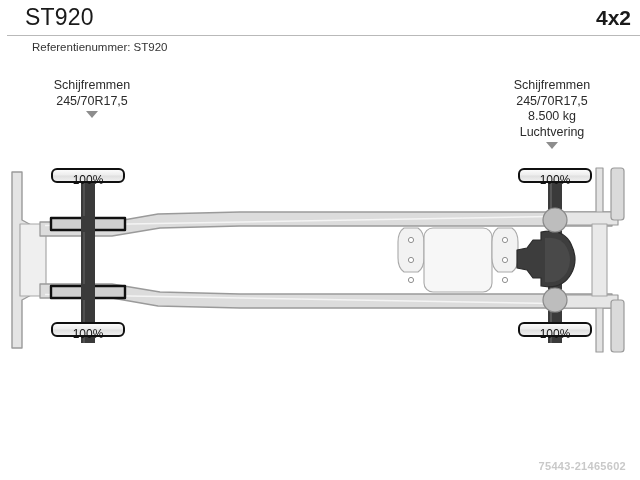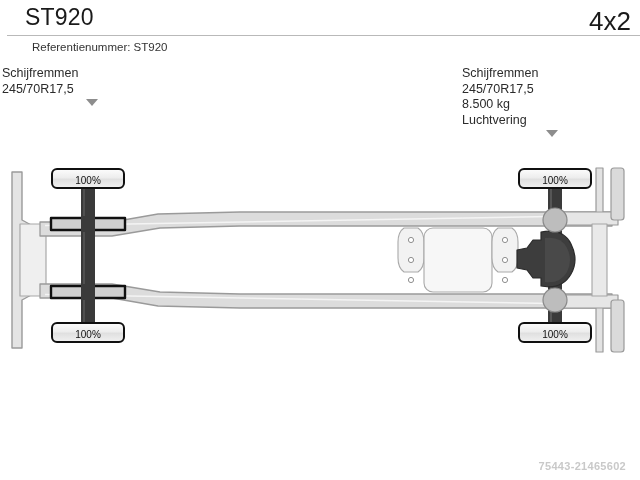--- a/index.html
+++ b/index.html
@@ -29,22 +29,22 @@
     top: 4px;
     font-size: 23px;
     font-weight: 400;
     color: #1a1a1a;
     letter-spacing: 0.2px;
   }
   .header-config {
     position: absolute;
     right: 16px;
     top: 6px;
-    font-size: 26px;
-    font-weight: 400;
+    font-size: 21px;
+    font-weight: 700;
     color: #1a1a1a;
   }
   .header-rule {
     position: absolute;
     left: 0;
     top: 35px;
     width: 640px;
     height: 1px;
     background: #b9b9b9;
   }
@@ -53,25 +53,26 @@
     left: 18px;
     top: 41px;
     font-size: 11.5px;
     color: #333;
     padding-left: 14px;
   }
 
   
   .axle-info {
     position: absolute;
-    text-align: left;
+    text-align: center;
     font-size: 12.5px;
     line-height: 15.5px;
     color: #2b2b2b;
     width: 180px;
+    margin-top: 12px;
   }
   .axle-info.front { left: 2px;  top: 66px; }
   .axle-info.rear  { left: 462px; top: 66px; }
   .axle-info .line { white-space: nowrap; }
   .axle-arrow {
     width: 0; height: 0;
     margin: 2px auto 0 auto;
     border-left: 6px solid transparent;
     border-right: 6px solid transparent;
     border-top: 7px solid #8d8d8d;
@@ -83,28 +84,28 @@
     left: 0;
     top: 150px;
     width: 640px;
     height: 220px;
   }
 
   
   .pct-badge {
     position: absolute;
     width: 74px;
-    height: 21px;
+    height: 15px;
     border: 2px solid #101010;
     border-radius: 6px;
     background: linear-gradient(to bottom, #fbfbfb 0%, #ededed 45%, #e0e0e0 55%, #efefef 100%);
     box-sizing: border-box;
     text-align: center;
     line-height: 21px;
-    font-size: 10px;
+    font-size: 12px;
     color: #111;
     z-index: 6;
   }
   .pct-badge.fl { left: 51px;  top: 18px; }
   .pct-badge.rl { left: 51px;  top: 172px; }
   .pct-badge.fr { left: 518px; top: 18px; }
   .pct-badge.rr { left: 518px; top: 172px; }
 
   
   .watermark {

